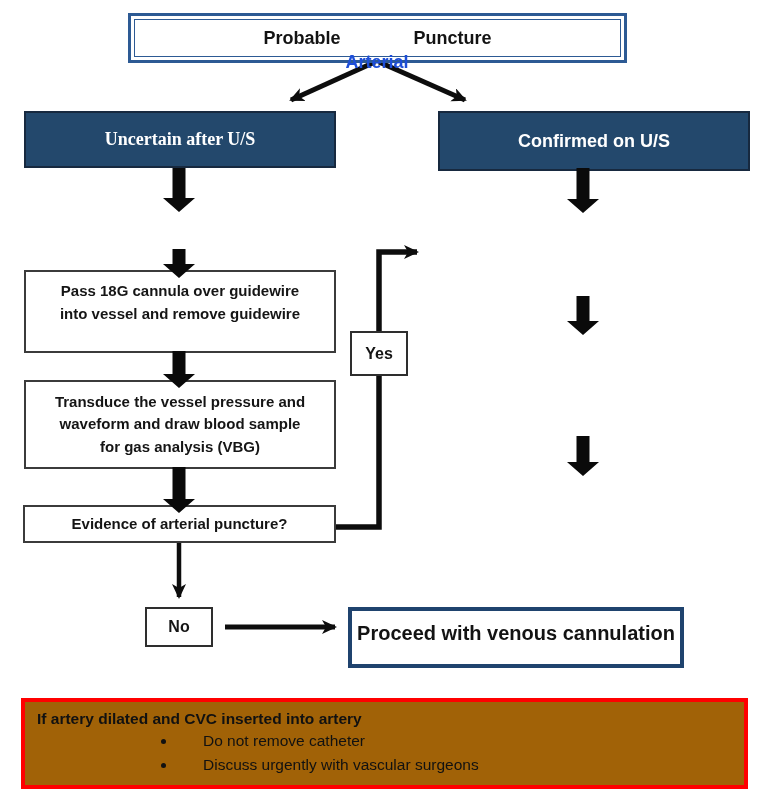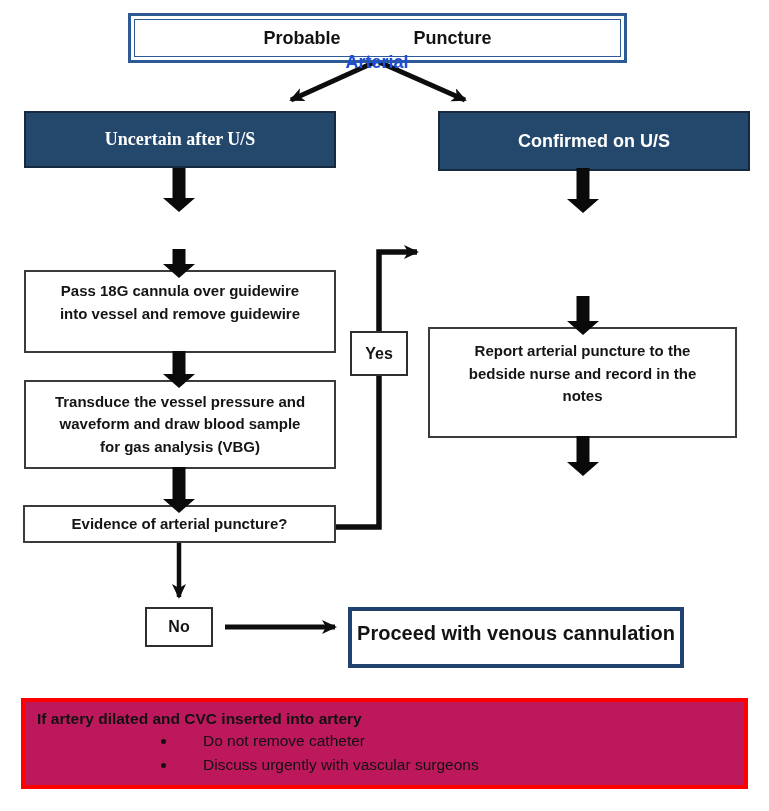--- a/index.html
+++ b/index.html
@@ -79,21 +79,21 @@
     background: #ffffff;
     border: 4px solid #1f436e;
     display: flex; align-items: center; justify-content: center;
     font-size: 20px; font-weight: bold; color: #131313;
     padding-bottom: 8px;
   }
 
   
   .warning-box {
     left: 21px; top: 698px; width: 727px; height: 91px;
-    background: #be185d;
+    background: #a16207;
     border: 4px solid #ff0000;
     color: #111111;
     padding: 6px 12px;
   }
   .warning-heading { font-size: 15.5px; font-weight: bold; margin: 2px 0 1px 0; }
   .warning-box ul  { margin: 1px 0 0 0; padding-left: 140px; }
   .warning-box li  { font-size: 15.5px; line-height: 1.55; padding-left: 26px; }
 </style>
 </head>
 <body>
@@ -122,23 +122,20 @@
     <div class="abs hdr hdr-left">Uncertain after U/S</div>
     <div class="abs hdr hdr-right">Confirmed on U/S</div>
 
     <div class="abs fbox l2">Pass 18G cannula over guidewire
 into vessel and remove guidewire</div>
     <div class="abs fbox l3">Transduce the vessel pressure and
 waveform and draw blood sample
 for gas analysis (VBG)</div>
     <div class="abs fbox l4">Evidence of arterial puncture?</div>
 
-    <div class="abs fbox r2">Report arterial puncture to the
-bedside nurse and record in the
-notes</div>
 
     <div class="abs small-label yes-box">Yes</div>
     <div class="abs small-label no-box">No</div>
 
     <div class="abs proceed-box">Proceed with venous cannulation</div>
 
     <div class="abs warning-box">
       <div class="warning-heading">If artery dilated and CVC inserted into artery</div>
       <ul>
         <li>Do not remove catheter</li>

